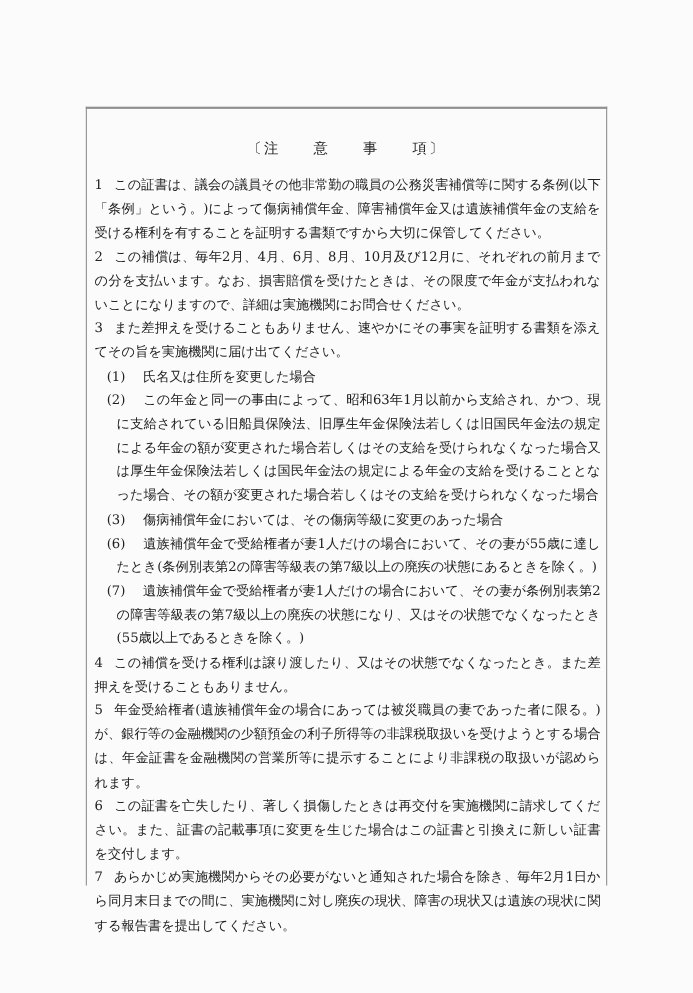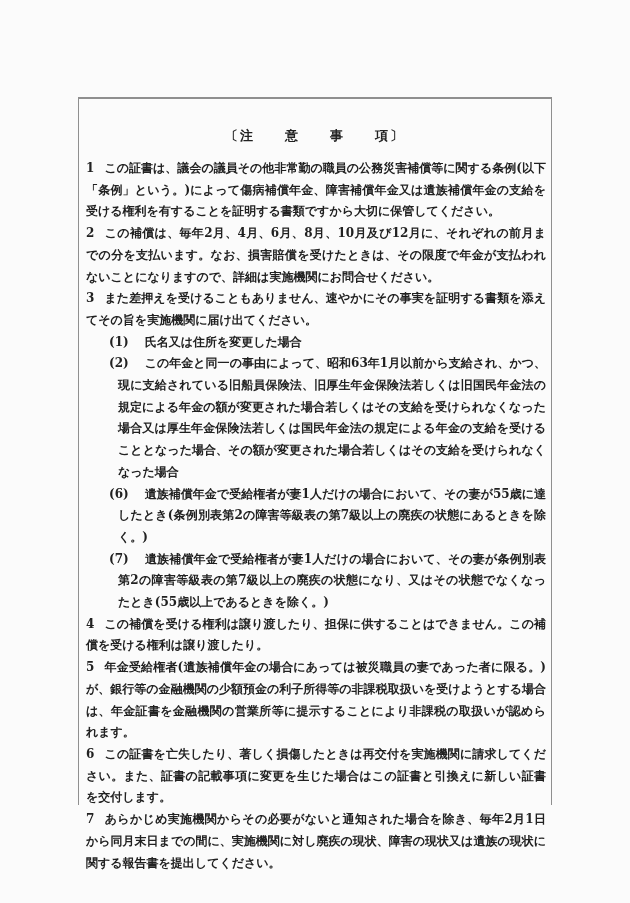--- a/index.html
+++ b/index.html
@@ -11,21 +11,20 @@
     height: 903px;
     background: #fbfbfb;
     font-family: "DejaVu Serif", "Liberation Serif", serif;
     color: #212121;
     position: relative;
     overflow: hidden;
   }
   .page {
     position: absolute;
     inset: 0;
-    font-weight: bold;
   }
   .notice-box {
     position: absolute;
     left: 78px;
     top: 97px;
     width: 474px;
     height: 708px;
     box-sizing: border-box;
     border: 1px solid #8f8f8f;
     border-top-width: 2px;
@@ -46,21 +45,21 @@
     font-size: 12px;
     line-height: 21.7px;
   }
   .item {
     text-align: justify;
   }
   .item > .num {
     margin-right: 10px;
   }
   .subitem {
-    margin-left: 23px;
+    margin-left: 11px;
     padding-left: 9px;
     text-indent: -9px;
     text-align: justify;
   }
   .subitem > .num {
     margin-right: 16px;
   }
 </style>
 </head>
 <body>
@@ -73,28 +72,29 @@
       <div class="item"><span class="num">1</span><span>この証書は、議会の議員その他非常勤の職員の公務災害補償等に関する条例(以下「条例」という。)によって傷病補償年金、障害補償年金又は遺族補償年金の支給を受ける権利を有することを証明する書類ですから大切に保管してください。</span></div>
 
       <div class="item"><span class="num">2</span><span>この補償は、毎年2月、4月、6月、8月、10月及び12月に、それぞれの前月までの分を支払います。なお、損害賠償を受けたときは、その限度で年金が支払われないことになりますので、詳細は実施機関にお問合せください。</span></div>
 
       <div class="item"><span class="num">3</span><span>また差押えを受けることもありません、速やかにその事実を証明する書類を添えてその旨を実施機関に届け出てください。</span></div>
 
       <div class="subitem"><span class="num">(1)</span><span>氏名又は住所を変更した場合</span></div>
 
       <div class="subitem"><span class="num">(2)</span><span>この年金と同一の事由によって、昭和63年1月以前から支給され、かつ、現に支給されている旧船員保険法、旧厚生年金保険法若しくは旧国民年金法の規定による年金の額が変更された場合若しくはその支給を受けられなくなった場合又は厚生年金保険法若しくは国民年金法の規定による年金の支給を受けることとなった場合、その額が変更された場合若しくはその支給を受けられなくなった場合</span></div>
 
+      <div class="subitem"><span class="num">(3)</span><span>傷病補償年金においては、その傷病等級に変更のあった場合</span></div>
 
 
 
       <div class="subitem"><span class="num">(6)</span><span>遺族補償年金で受給権者が妻1人だけの場合において、その妻が55歳に達したとき(条例別表第2の障害等級表の第7級以上の廃疾の状態にあるときを除く。)</span></div>
 
       <div class="subitem"><span class="num">(7)</span><span>遺族補償年金で受給権者が妻1人だけの場合において、その妻が条例別表第2の障害等級表の第7級以上の廃疾の状態になり、又はその状態でなくなったとき(55歳以上であるときを除く。)</span></div>
 
-      <div class="item"><span class="num">4</span><span>この補償を受ける権利は譲り渡したり、担保に供することはできません。この補償を受ける権利は譲り渡したり。</span></div>
+      <div class="item"><span class="num">4</span><span>この補償を受ける権利は譲り渡したり、又はその状態でなくなったとき。また差押えを受けることもありません。</span></div>
 
       <div class="item"><span class="num">5</span><span>年金受給権者(遺族補償年金の場合にあっては被災職員の妻であった者に限る。)が、銀行等の金融機関の少額預金の利子所得等の非課税取扱いを受けようとする場合は、年金証書を金融機関の営業所等に提示することにより非課税の取扱いが認められます。</span></div>
 
       <div class="item"><span class="num">6</span><span>この証書を亡失したり、著しく損傷したときは再交付を実施機関に請求してください。また、証書の記載事項に変更を生じた場合はこの証書と引換えに新しい証書を交付します。</span></div>
 
       <div class="item"><span class="num">7</span><span>あらかじめ実施機関からその必要がないと通知された場合を除き、毎年2月1日から同月末日までの間に、実施機関に対し廃疾の現状、障害の現状又は遺族の現状に関する報告書を提出してください。</span></div>
 
     </div>
   </div>
 </div>

